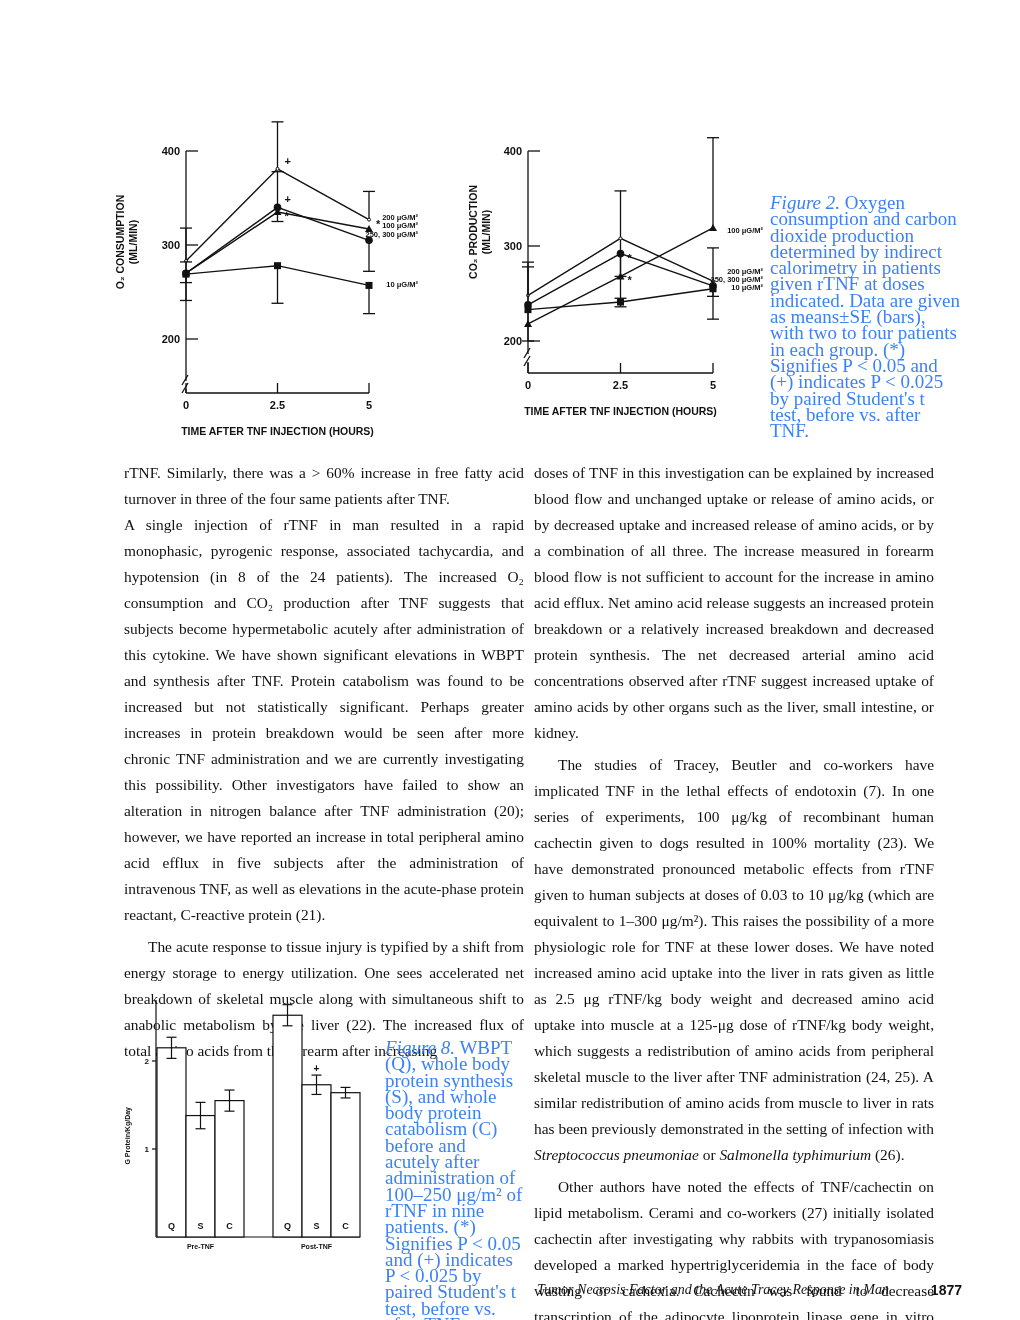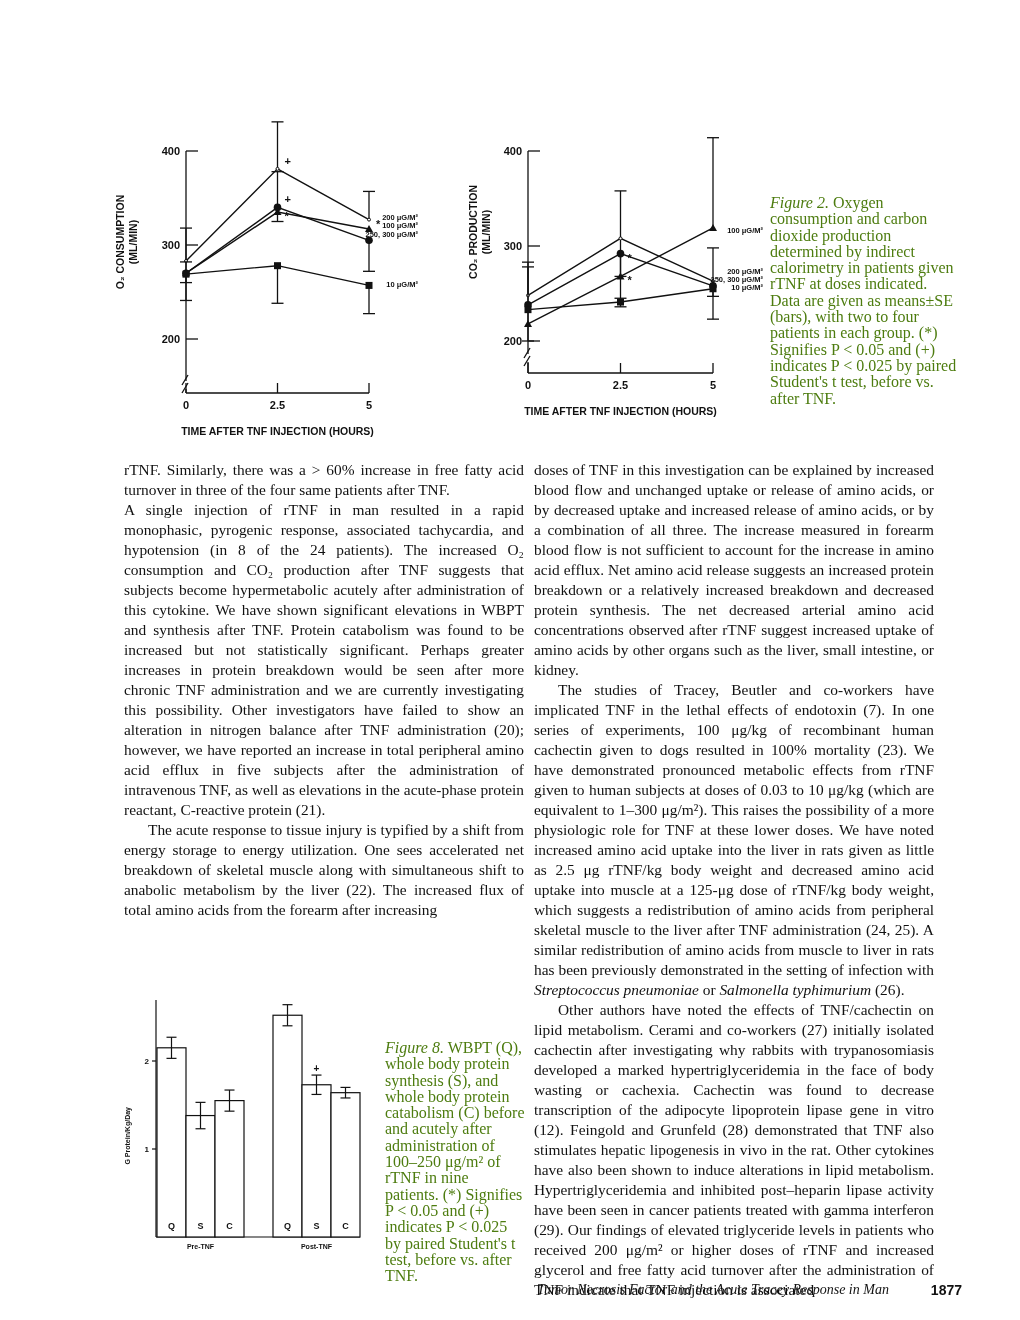--- a/index.html
+++ b/index.html
@@ -1,23 +1,23 @@
 <!DOCTYPE html>
 <html><head>
 <meta charset="utf-8">
 <style>
   html, body { margin: 0; padding: 0; background: #ffffff; }
   body { width: 1020px; height: 1320px; position: relative; overflow: hidden; color: #111; }
   svg text { font-family: "Liberation Sans", "DejaVu Sans", sans-serif; font-weight: bold; fill: #111; }
   .fig { position: absolute; }
-  .caption { position: absolute; font-family: "Liberation Serif", serif; font-size: 16px; line-height: 16.3px; color: #4d7c0f; }
+  .caption { position: absolute; font-family: "Liberation Serif", serif; font-size: 19px; line-height: 16.3px; color: #3b82f6; }
   .caption i { font-style: italic; }
-  .col { position: absolute; font-family: "Liberation Serif", serif; font-size: 15.4px; line-height: 20px; text-align: justify; color: #111; }
+  .col { position: absolute; font-family: "Liberation Serif", serif; font-size: 15.4px; line-height: 26px; text-align: justify; color: #111; }
   .col p { margin: 0; }
-  .col p.ind { text-indent: 24px; }
+  .col p.ind { text-indent: 24px; margin-top: 6px; }
   .heading { font-family: "Liberation Sans", sans-serif; font-weight: bold; font-size: 15.5px; margin: 34px 0 34px 0; }
   .footer { position: absolute; left: 537px; top: 1282px; width: 425px; font-family: "Liberation Serif", serif; font-size: 14px; }
   .footer .title { font-style: italic; }
   .footer .page { font-family: "Liberation Sans", sans-serif; font-weight: bold; position: absolute; right: 0; top: 0; }
 </style>
 </head>
 <body>
 
 <svg class="fig" id="chart-o2" style="left:100px;top:100px" width="330" height="340">
     <line x1="86" y1="51" x2="86" y2="281" stroke="#111" stroke-width="1.3" fill="none"></line>

